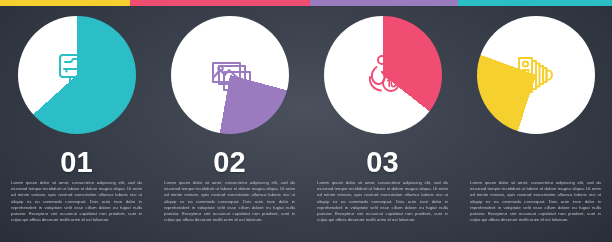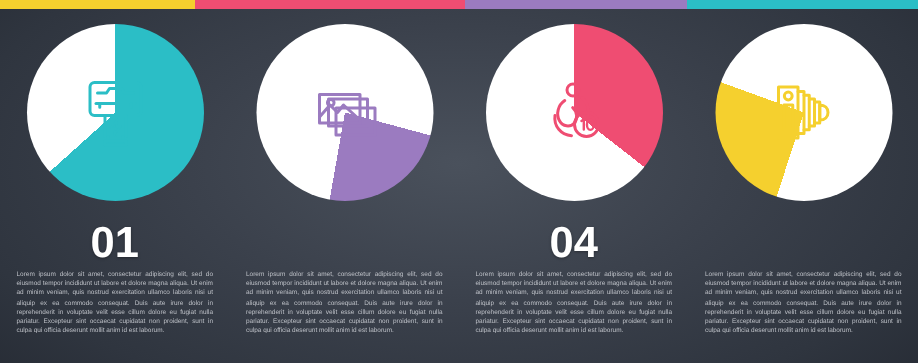--- a/index.html
+++ b/index.html
@@ -94,40 +94,41 @@
         <svg class="icon" viewBox="0 0 52 52">
           <g fill="none" stroke="#9b7bc0" stroke-width="2" stroke-linecap="round" stroke-linejoin="round">
             <path d="M14 17 h26 v18 h-26 z" transform="translate(6,6)"></path>
             <path d="M12 14 h26 v18 h-26 z" transform="translate(3,3)"></path>
             <rect x="9" y="14" width="27" height="19"></rect>
             <path d="M9 29 l7 -8 5 5 4 -5 11 10"></path>
             <circle cx="16.5" cy="19.5" r="2.2"></circle>
           </g>
         </svg>
       </div>
+      <div class="num">02</div>
       <div class="body">Lorem ipsum dolor sit amet, consectetur adipiscing elit, sed do eiusmod tempor incididunt ut labore et dolore magna aliqua. Ut enim ad minim veniam, quis nostrud exercitation ullamco laboris nisi ut aliquip ex ea commodo consequat. Duis aute irure dolor in reprehenderit in voluptate velit esse cillum dolore eu fugiat nulla pariatur. Excepteur sint occaecat cupidatat non proident, sunt in culpa qui officia deserunt mollit anim id est laborum.</div>
     </div>
 
     <div class="col c2">
       <div class="ringwrap">
         <div class="ring" style="background: conic-gradient(rgb(255, 255, 255) 0deg, rgb(255, 255, 255) 0deg, rgb(239, 77, 114) 0deg, rgb(239, 77, 114) 128deg, rgb(255, 255, 255) 128deg, rgb(255, 255, 255) 360deg);"></div>
         <div class="hole"></div>
         <svg class="icon" viewBox="0 0 52 52">
           <g fill="none" stroke="#ef4d72" stroke-width="2" stroke-linecap="round" stroke-linejoin="round">
             <circle cx="25" cy="11" r="4"></circle>
             <path d="M19.5 18 c-4.5 3 -6 9 -3.5 13.5 2.2 3.9 7 4.6 9.8 1.6 2.6 -2.8 2 -7.6 -1 -10.3"></path>
             <path d="M31 16 c4 3.5 5.5 9.5 3.5 14"></path>
             <path d="M13 28 c-1 7 4 13 11 13.5"></path>
             <circle cx="34" cy="34" r="8"></circle>
             <path d="M30.6 31.6 l1.6 -1 v6.8" stroke-width="1.6"></path>
             <ellipse cx="36.6" cy="34.2" rx="2.3" ry="3.4" stroke-width="1.6"></ellipse>
           </g>
         </svg>
       </div>
-      <div class="num">04</div>
+      <div class="num">03</div>
       <div class="body">Lorem ipsum dolor sit amet, consectetur adipiscing elit, sed do eiusmod tempor incididunt ut labore et dolore magna aliqua. Ut enim ad minim veniam, quis nostrud exercitation ullamco laboris nisi ut aliquip ex ea commodo consequat. Duis aute irure dolor in reprehenderit in voluptate velit esse cillum dolore eu fugiat nulla pariatur. Excepteur sint occaecat cupidatat non proident, sunt in culpa qui officia deserunt mollit anim id est laborum.</div>
     </div>
 
     <div class="col c3">
       <div class="ringwrap">
         <div class="ring" style="background: conic-gradient(rgb(255, 255, 255) 0deg, rgb(255, 255, 255) 198deg, rgb(245, 208, 46) 198deg, rgb(245, 208, 46) 290deg, rgb(255, 255, 255) 290deg, rgb(255, 255, 255) 360deg);"></div>
         <div class="hole"></div>
         <svg class="icon" viewBox="0 0 52 52">
           <g fill="none" stroke="#f5d02e" stroke-width="2" stroke-linecap="round" stroke-linejoin="round">
             <rect x="9" y="9" width="13" height="34"></rect>

